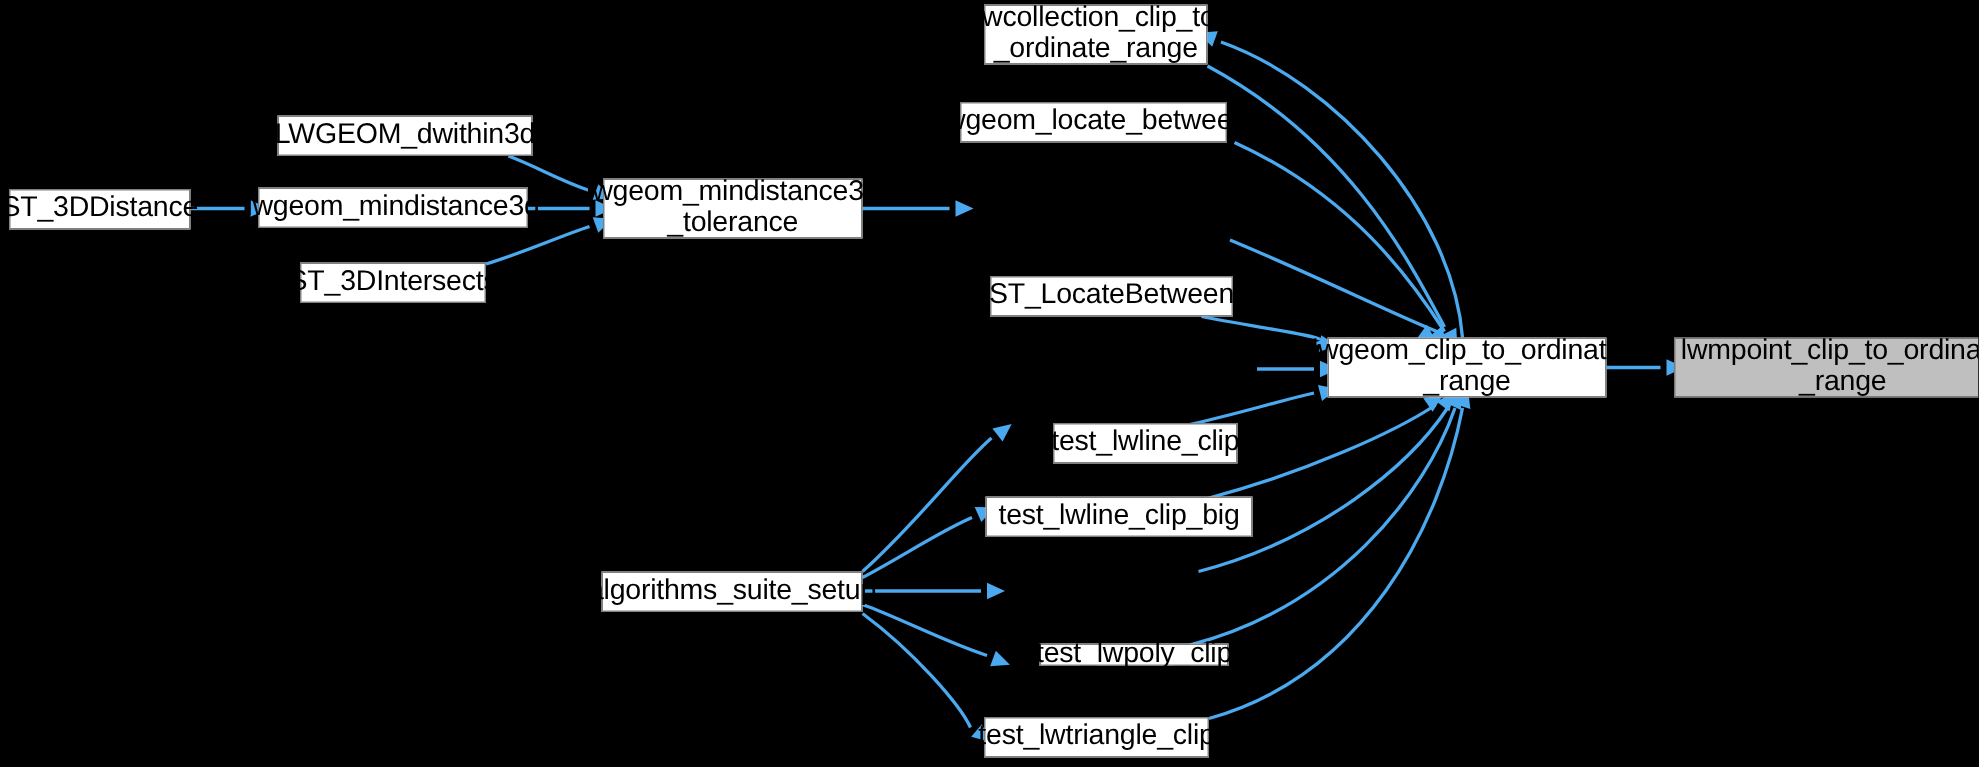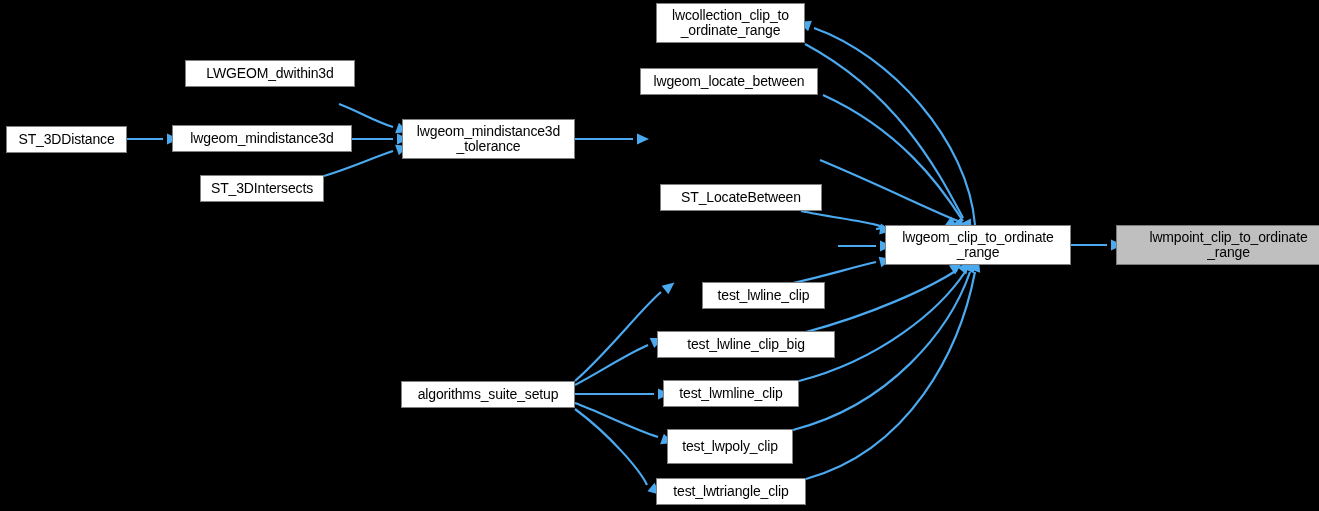--- a/index.html
+++ b/index.html
@@ -26,21 +26,21 @@
     position: absolute;
     box-sizing: border-box;
     background: #ffffff;
     border: 1px solid #808080;
     color: #000000;
     display: flex;
     align-items: center;
     justify-content: center;
     text-align: center;
     line-height: 1.08;
-    font-size: 14px;
+    font-size: 19px;
     letter-spacing: -0.15px;
     white-space: pre-line;
     z-index: 3;
   }
   .node.highlight {
     background: #bfbfbf;
     border: 1px solid #7a7a7a;
   }
 </style>
 </head>
@@ -87,32 +87,31 @@
       <polygon points="0,-5.5 12,0 0,5.5" fill="#4ba9f0" transform="translate(969,271) rotate(-64)"></polygon>
       <polygon points="0,-5.5 12,0 0,5.5" fill="#4ba9f0" transform="translate(975,271) rotate(-72)"></polygon>
       <polygon points="0,-5.5 12,0 0,5.5" fill="#4ba9f0" transform="translate(665,290) rotate(-38)"></polygon>
       <polygon points="0,-5.5 12,0 0,5.5" fill="#4ba9f0" transform="translate(652,343) rotate(-24)"></polygon>
       <polygon points="0,-5.5 12,0 0,5.5" fill="#4ba9f0" transform="translate(658,394) rotate(0)"></polygon>
       <polygon points="0,-5.5 12,0 0,5.5" fill="#4ba9f0" transform="translate(662,439) rotate(20)"></polygon>
       <polygon points="0,-5.5 12,0 0,5.5" fill="#4ba9f0" transform="translate(651,487) rotate(40)"></polygon>
       <polygon points="0,-5.5 12,0 0,5.5" fill="#4ba9f0" transform="translate(1111,245) rotate(0)"></polygon>
     </svg>
 <div class="node" style="left: 6px; top: 126px; width: 121px; height: 27px;">ST_3DDistance</div>
-    <div class="node" style="left: 185px; top: 60px; width: 170px; height: 27px;">LWGEOM_dwithin3d</div>
+    <div class="node" style="left: 185px; top: 77px; width: 170px; height: 27px;">LWGEOM_dwithin3d</div>
     <div class="node" style="left: 172px; top: 125px; width: 180px; height: 27px;">lwgeom_mindistance3d</div>
     <div class="node" style="left: 200px; top: 175px; width: 124px; height: 27px;">ST_3DIntersects</div>
     <div class="node" style="left: 402px; top: 119px; width: 173px; height: 40px;">lwgeom_mindistance3d
 _tolerance</div>
     <div class="node" style="left: 401px; top: 381px; width: 174px; height: 27px;">algorithms_suite_setup</div>
     <div class="node" style="left: 656px; top: 3px; width: 149px; height: 40px;">lwcollection_clip_to
 _ordinate_range</div>
     <div class="node" style="left: 640px; top: 68px; width: 178px; height: 27px;">lwgeom_locate_between</div>
     <div class="node" style="left: 660px; top: 184px; width: 162px; height: 27px;">ST_LocateBetween</div>
     <div class="node" style="left: 670px; top: 282px; width: 123px; height: 27px; margin-left: 32px;">test_lwline_clip</div>
     <div class="node" style="left: 657px; top: 331px; width: 178px; height: 27px;">test_lwline_clip_big</div>
-    <div class="node" style="left: 663px; top: 380px; width: 136px; height: 27px;">test_lwmline_clip</div>
-    <div class="node" style="left: 667px; top: 429px; width: 126px; height: 35px; text-align: right;">test_lwpoly_clip</div>
+    <div class="node" style="left: 693px; top: 429px; width: 126px; height: 15px; text-align: right;">test_lwpoly_clip</div>
     <div class="node" style="left: 656px; top: 478px; width: 150px; height: 27px;">test_lwtriangle_clip</div>
     <div class="node" style="left: 885px; top: 225px; width: 186px; height: 40px;">lwgeom_clip_to_ordinate
 _range</div>
     <div class="node highlight" style="left: 1116px; top: 225px; width: 225px; height: 40px;">lwmpoint_clip_to_ordinate
 _range</div>
   </div>
 
 </body></html>

